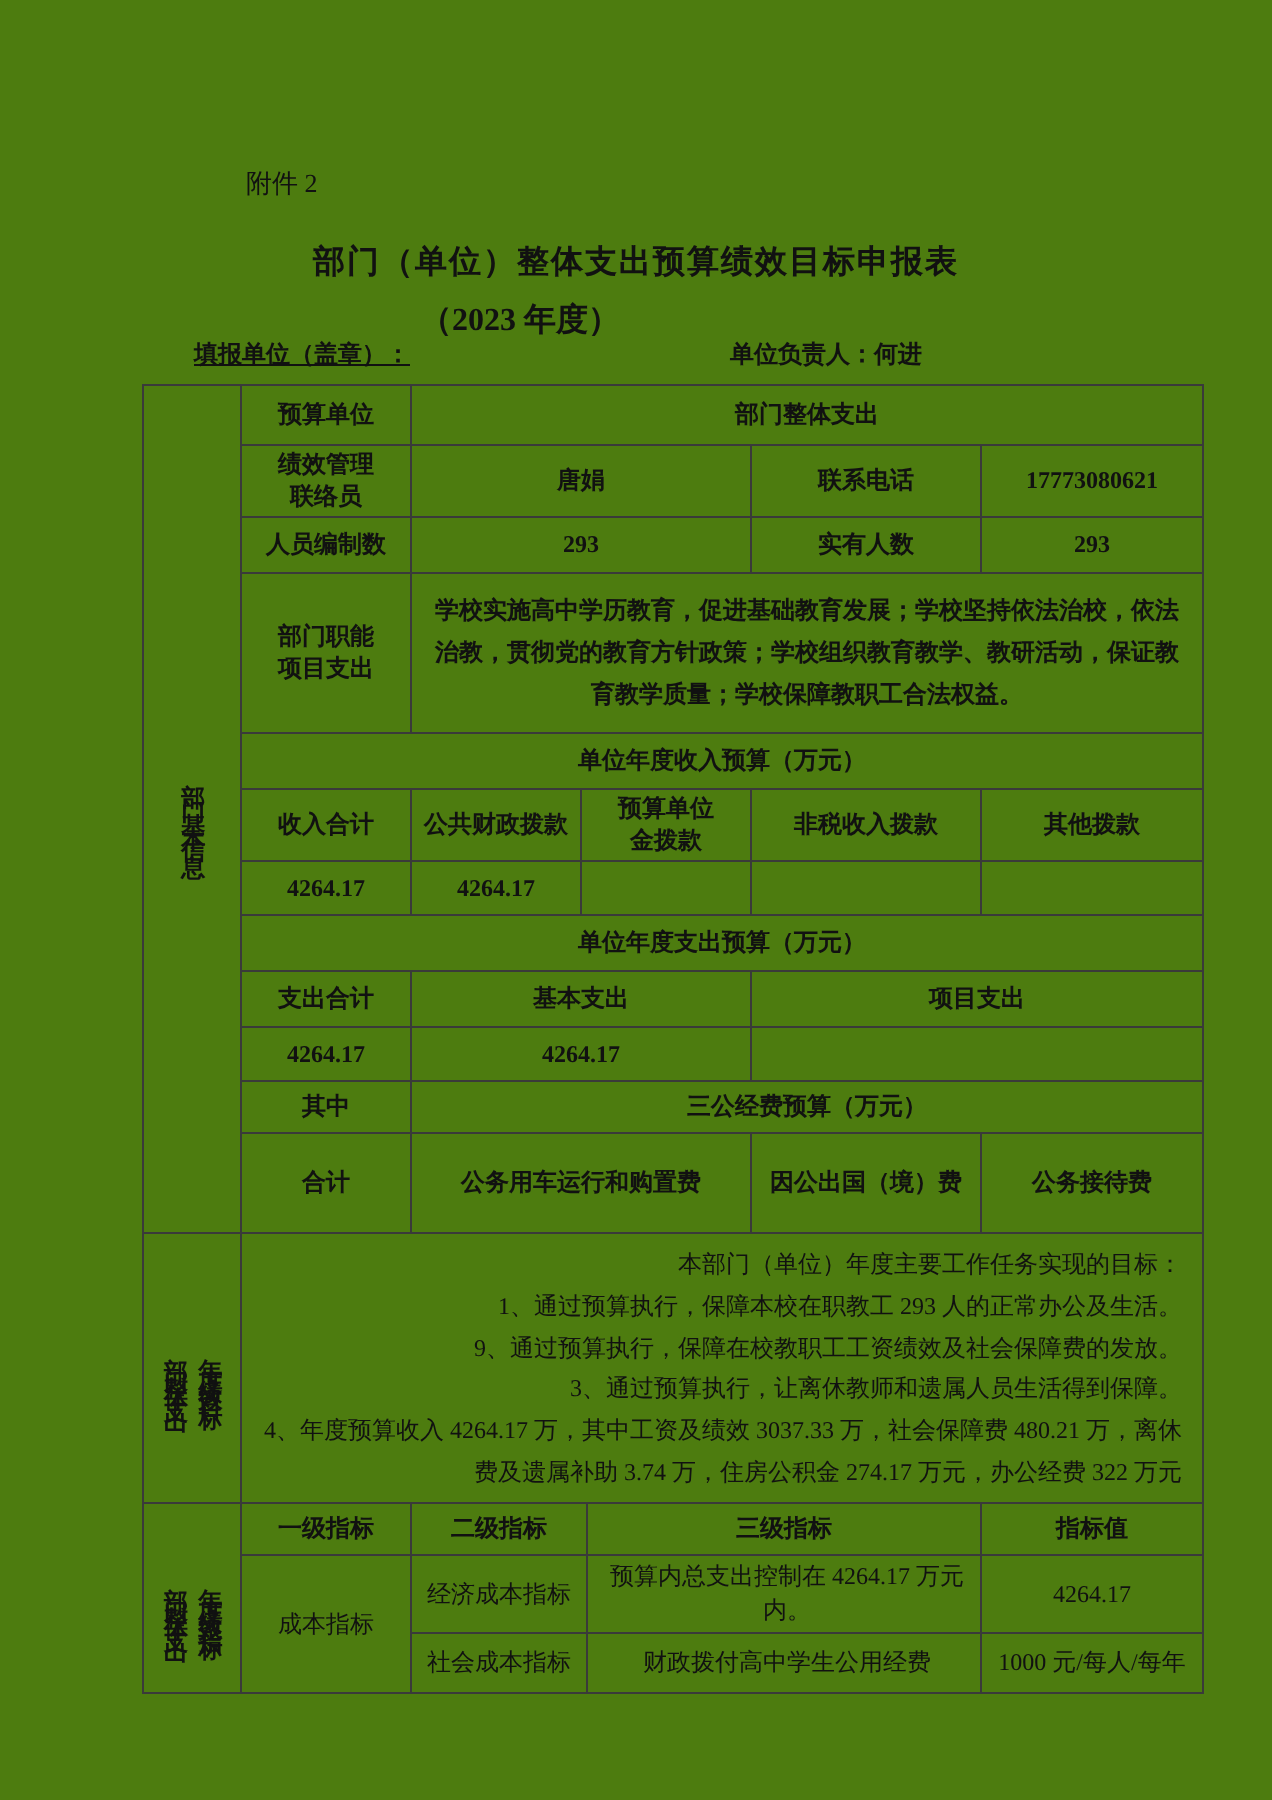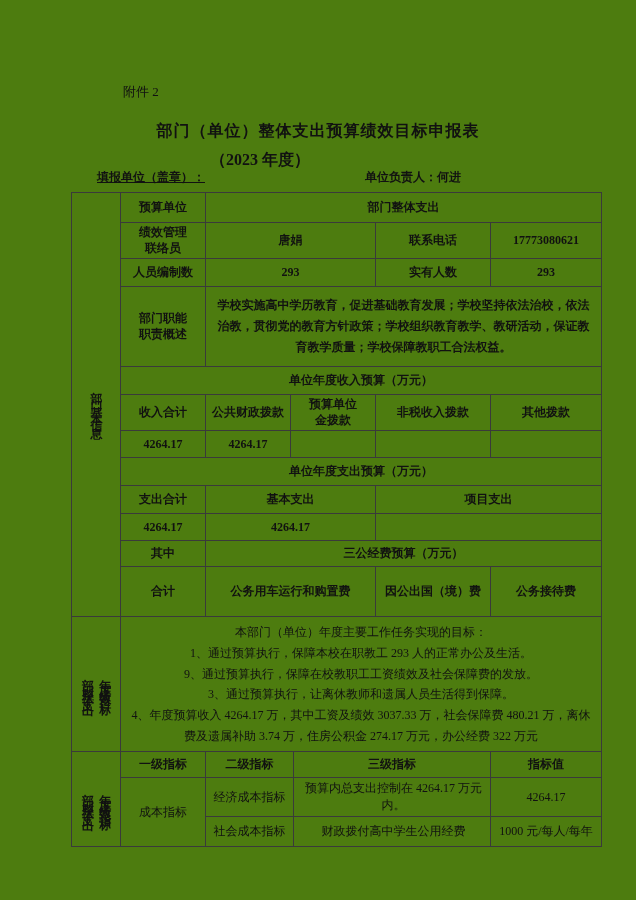--- a/index.html
+++ b/index.html
@@ -25,21 +25,21 @@
     padding:2px 4px; overflow:hidden;
   }
   .t1 td { font-weight:bold; }
   .ml { white-space:pre-line; line-height:1.3; }
   .hdr { font-weight:bold; }
   .vcell { padding:0; }
   .vtext { writing-mode:vertical-lr; display:inline-block; font-weight:bold; letter-spacing:5px; line-height:1.1; }
   .vsp { letter-spacing:7px; }
   .vpair { display:flex; justify-content:center; gap:4px; }
   .lefttext { text-align:center; padding:5px 9px; font-weight:bold; line-height:1.75; }
-  .goals-cell { text-align:center; vertical-align:middle; padding:5px 10px; font-weight:normal; }
+  .goals-cell { text-align:right; vertical-align:middle; padding:5px 10px; font-weight:normal; }
   .goals-cell .gline { line-height:1.72; font-size:12px; }
   .t3 td { font-weight:normal; }
   .t3 .hdr { font-weight:bold;text-align:center; }
   .cell-left { text-align:center; padding-left:6px; padding-right:3px; }
 </style>
 </head>
 <body>
 
 <div class="page">
 
@@ -78,21 +78,21 @@
         <td>17773080621</td>
       </tr>
       <tr style="height:28px">
         <td>人员编制数</td>
         <td colspan="2">293</td>
         <td>实有人数</td>
         <td>293</td>
       </tr>
       <tr style="height:80px">
         <td class="ml">部门职能
-职责概述</td>
+项目支出</td>
         <td colspan="4" class="lefttext">学校实施高中学历教育，促进基础教育发展；学校坚持依法治校，依法治教，贯彻党的教育方针政策；学校组织教育教学、教研活动，保证教育教学质量；学校保障教职工合法权益。</td>
       </tr>
       <tr style="height:28px">
         <td colspan="5" class="hdr">单位年度收入预算（万元）</td>
       </tr>
       <tr style="height:36px">
         <td>收入合计</td>
         <td>公共财政拨款</td>
         <td class="ml">预算单位
 金拨款</td>

